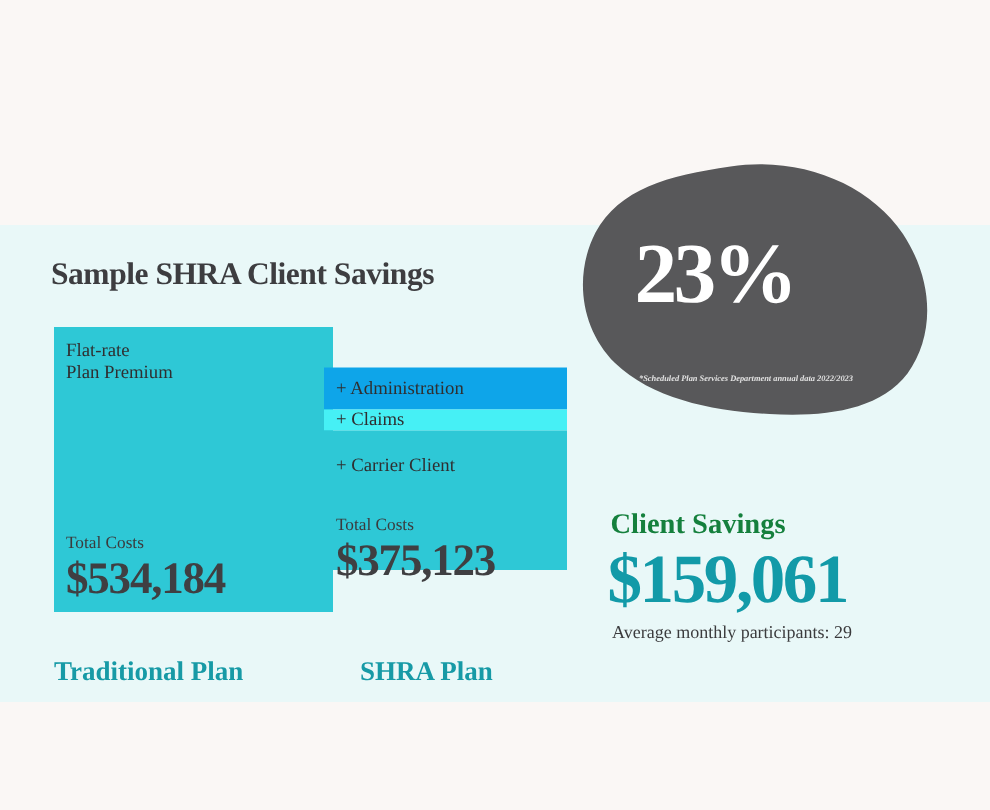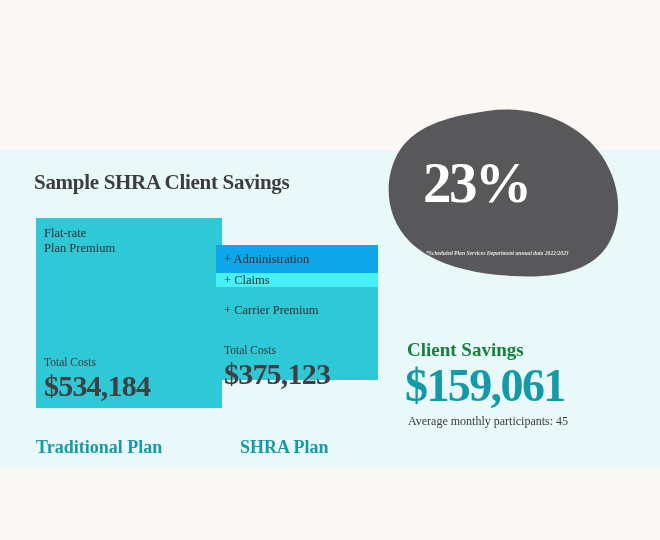--- a/index.html
+++ b/index.html
@@ -229,21 +229,21 @@
   <div class="bar-caption caption-traditional">Traditional Plan</div>
 
   <div class="bar bar-shra">
     <div class="seg seg-admin">
       <span class="seg-label">+ Administration</span>
     </div>
     <div class="seg seg-claims">
       <span class="seg-label">+ Claims</span>
     </div>
     <div class="seg seg-carrier">
-      <span class="seg-label" style="top:16px;transform:none;">+ Carrier Premium</span>
+      <span class="seg-label" style="top:16px;transform:none;">+ Carrier Client</span>
     </div>
     <div class="totals">
       <div class="totals-caption">Total Costs</div>
       <div class="totals-amount">$375,123</div>
     </div>
   </div>
   <div class="bar-caption caption-shra">SHRA Plan</div>
 
   <div class="blob-wrap">
     <svg class="blob-svg" width="242" height="170" viewBox="0 0 242 170">
@@ -256,15 +256,15 @@
                C 30 18, 62 9, 104 3 Z" fill="#58585a"></path>
     </svg>
     <div class="blob-content">
       <div class="blob-pct">23%</div>
       <div class="blob-foot">*Scheduled Plan Services Department annual data 2022/2023</div>
     </div>
   </div>
 
   <div class="savings-title">Client Savings</div>
   <div class="savings-amount">$159,061</div>
-  <div class="savings-note">Average monthly participants: 45</div>
+  <div class="savings-note">Average monthly participants: 29</div>
 
 </div>
 
 </body></html>

